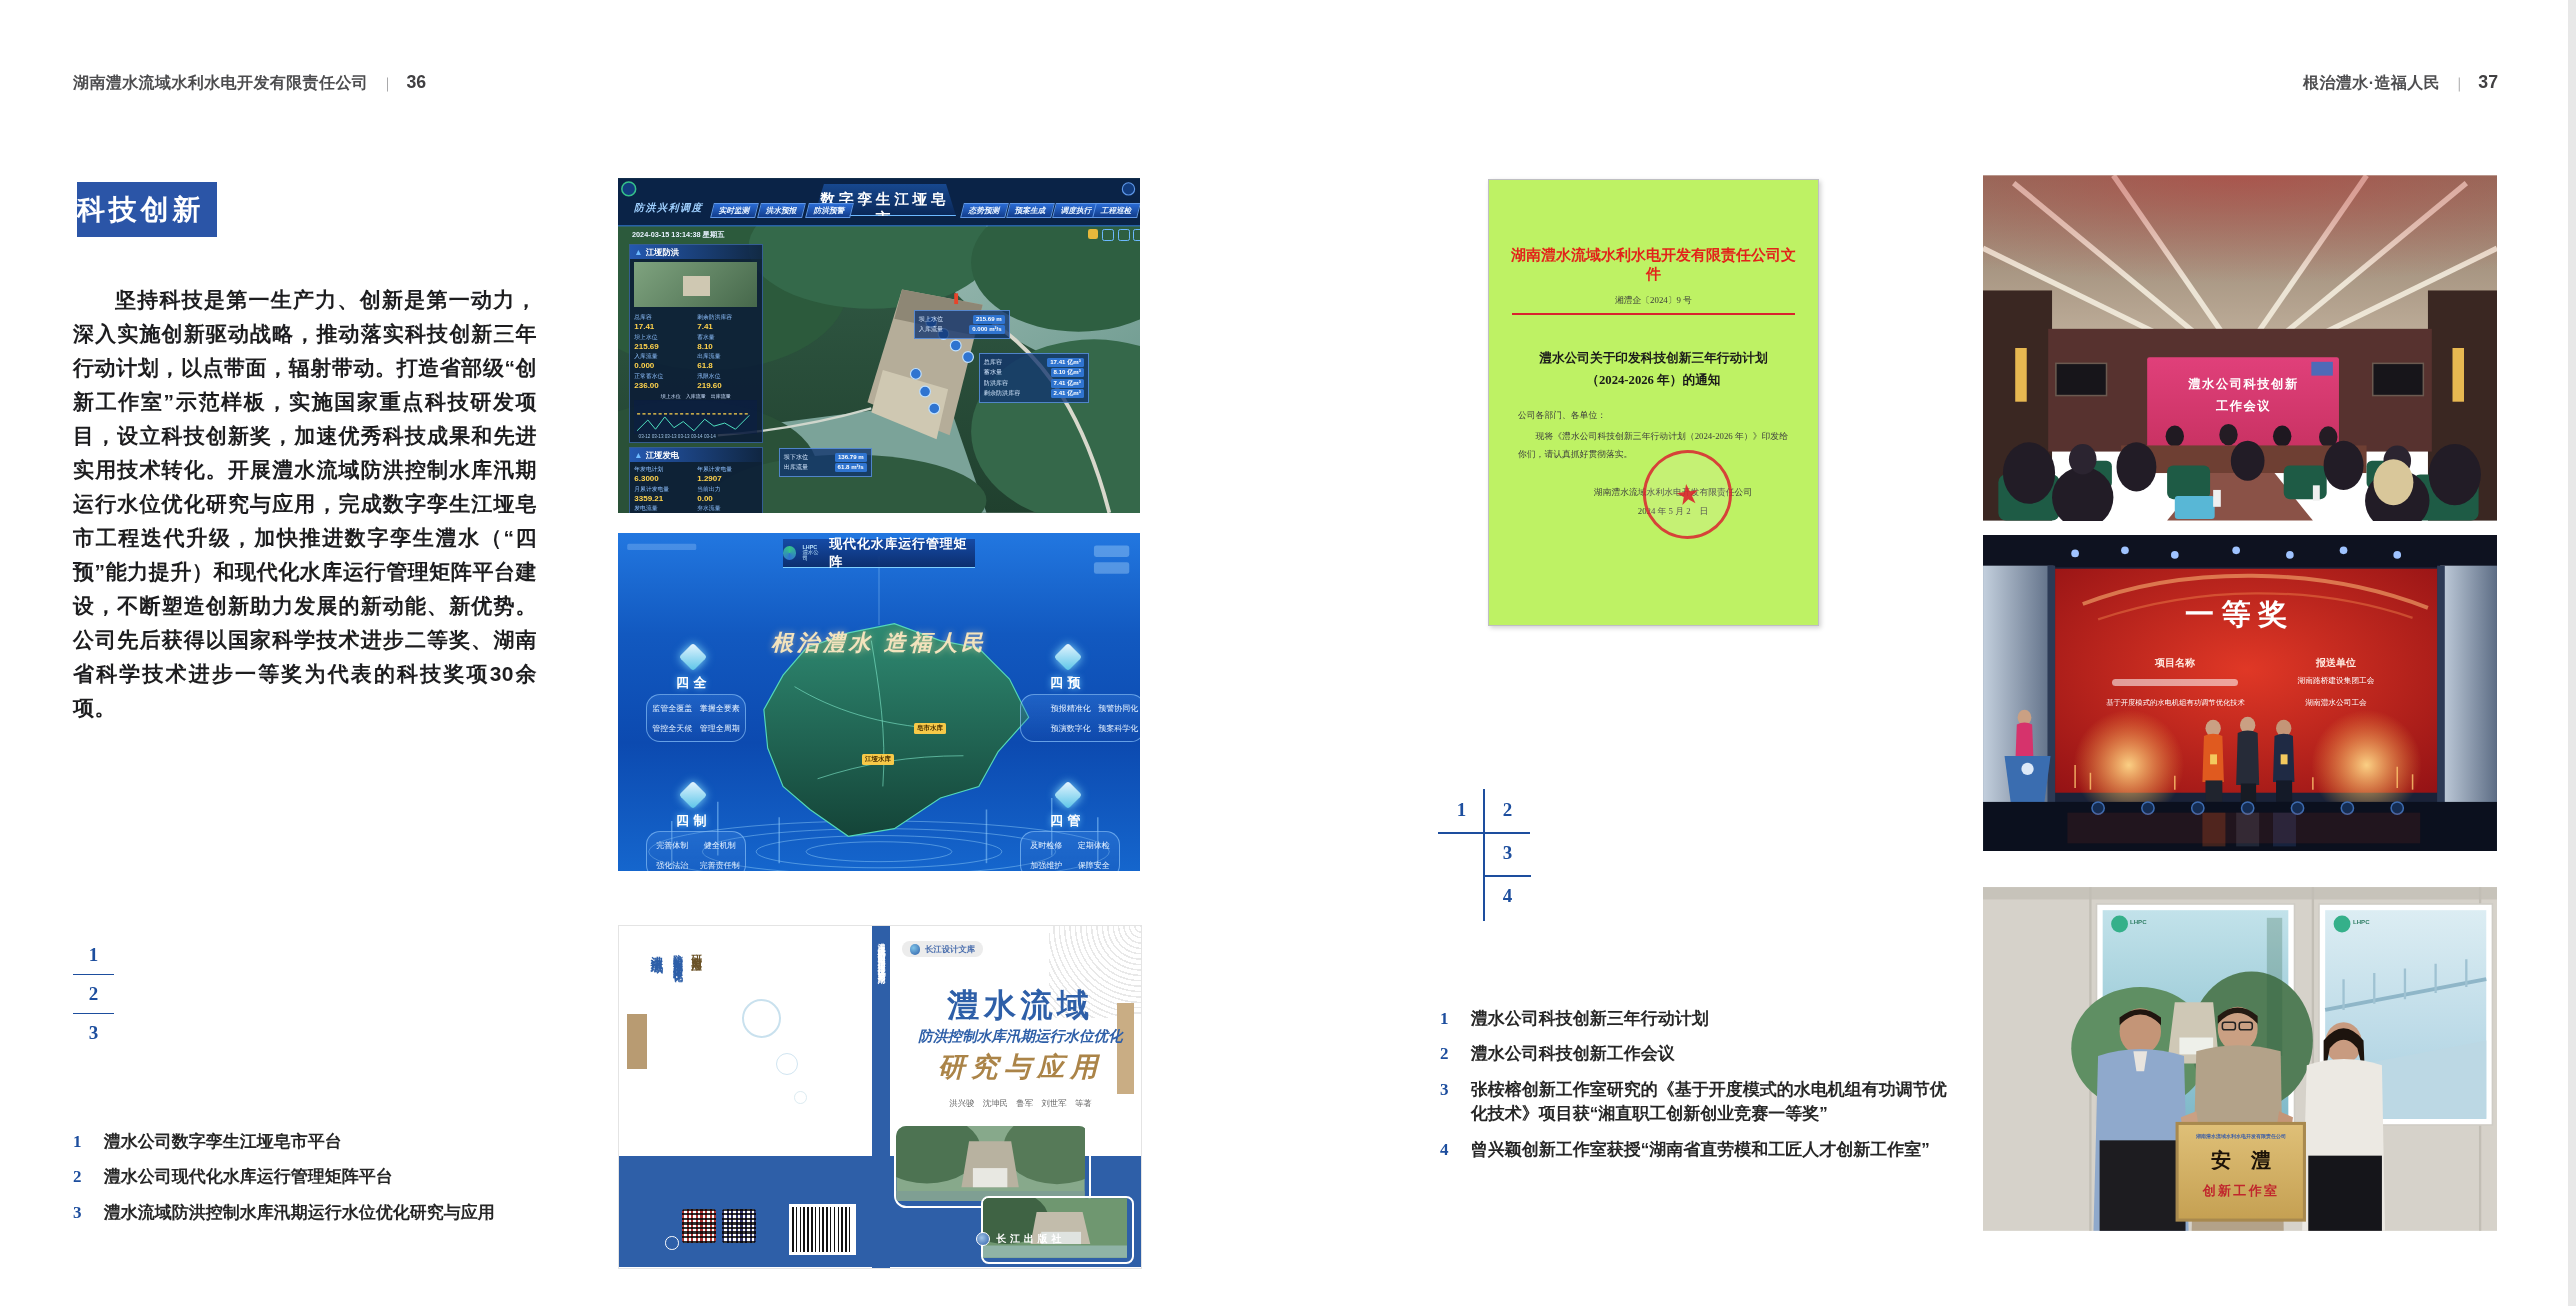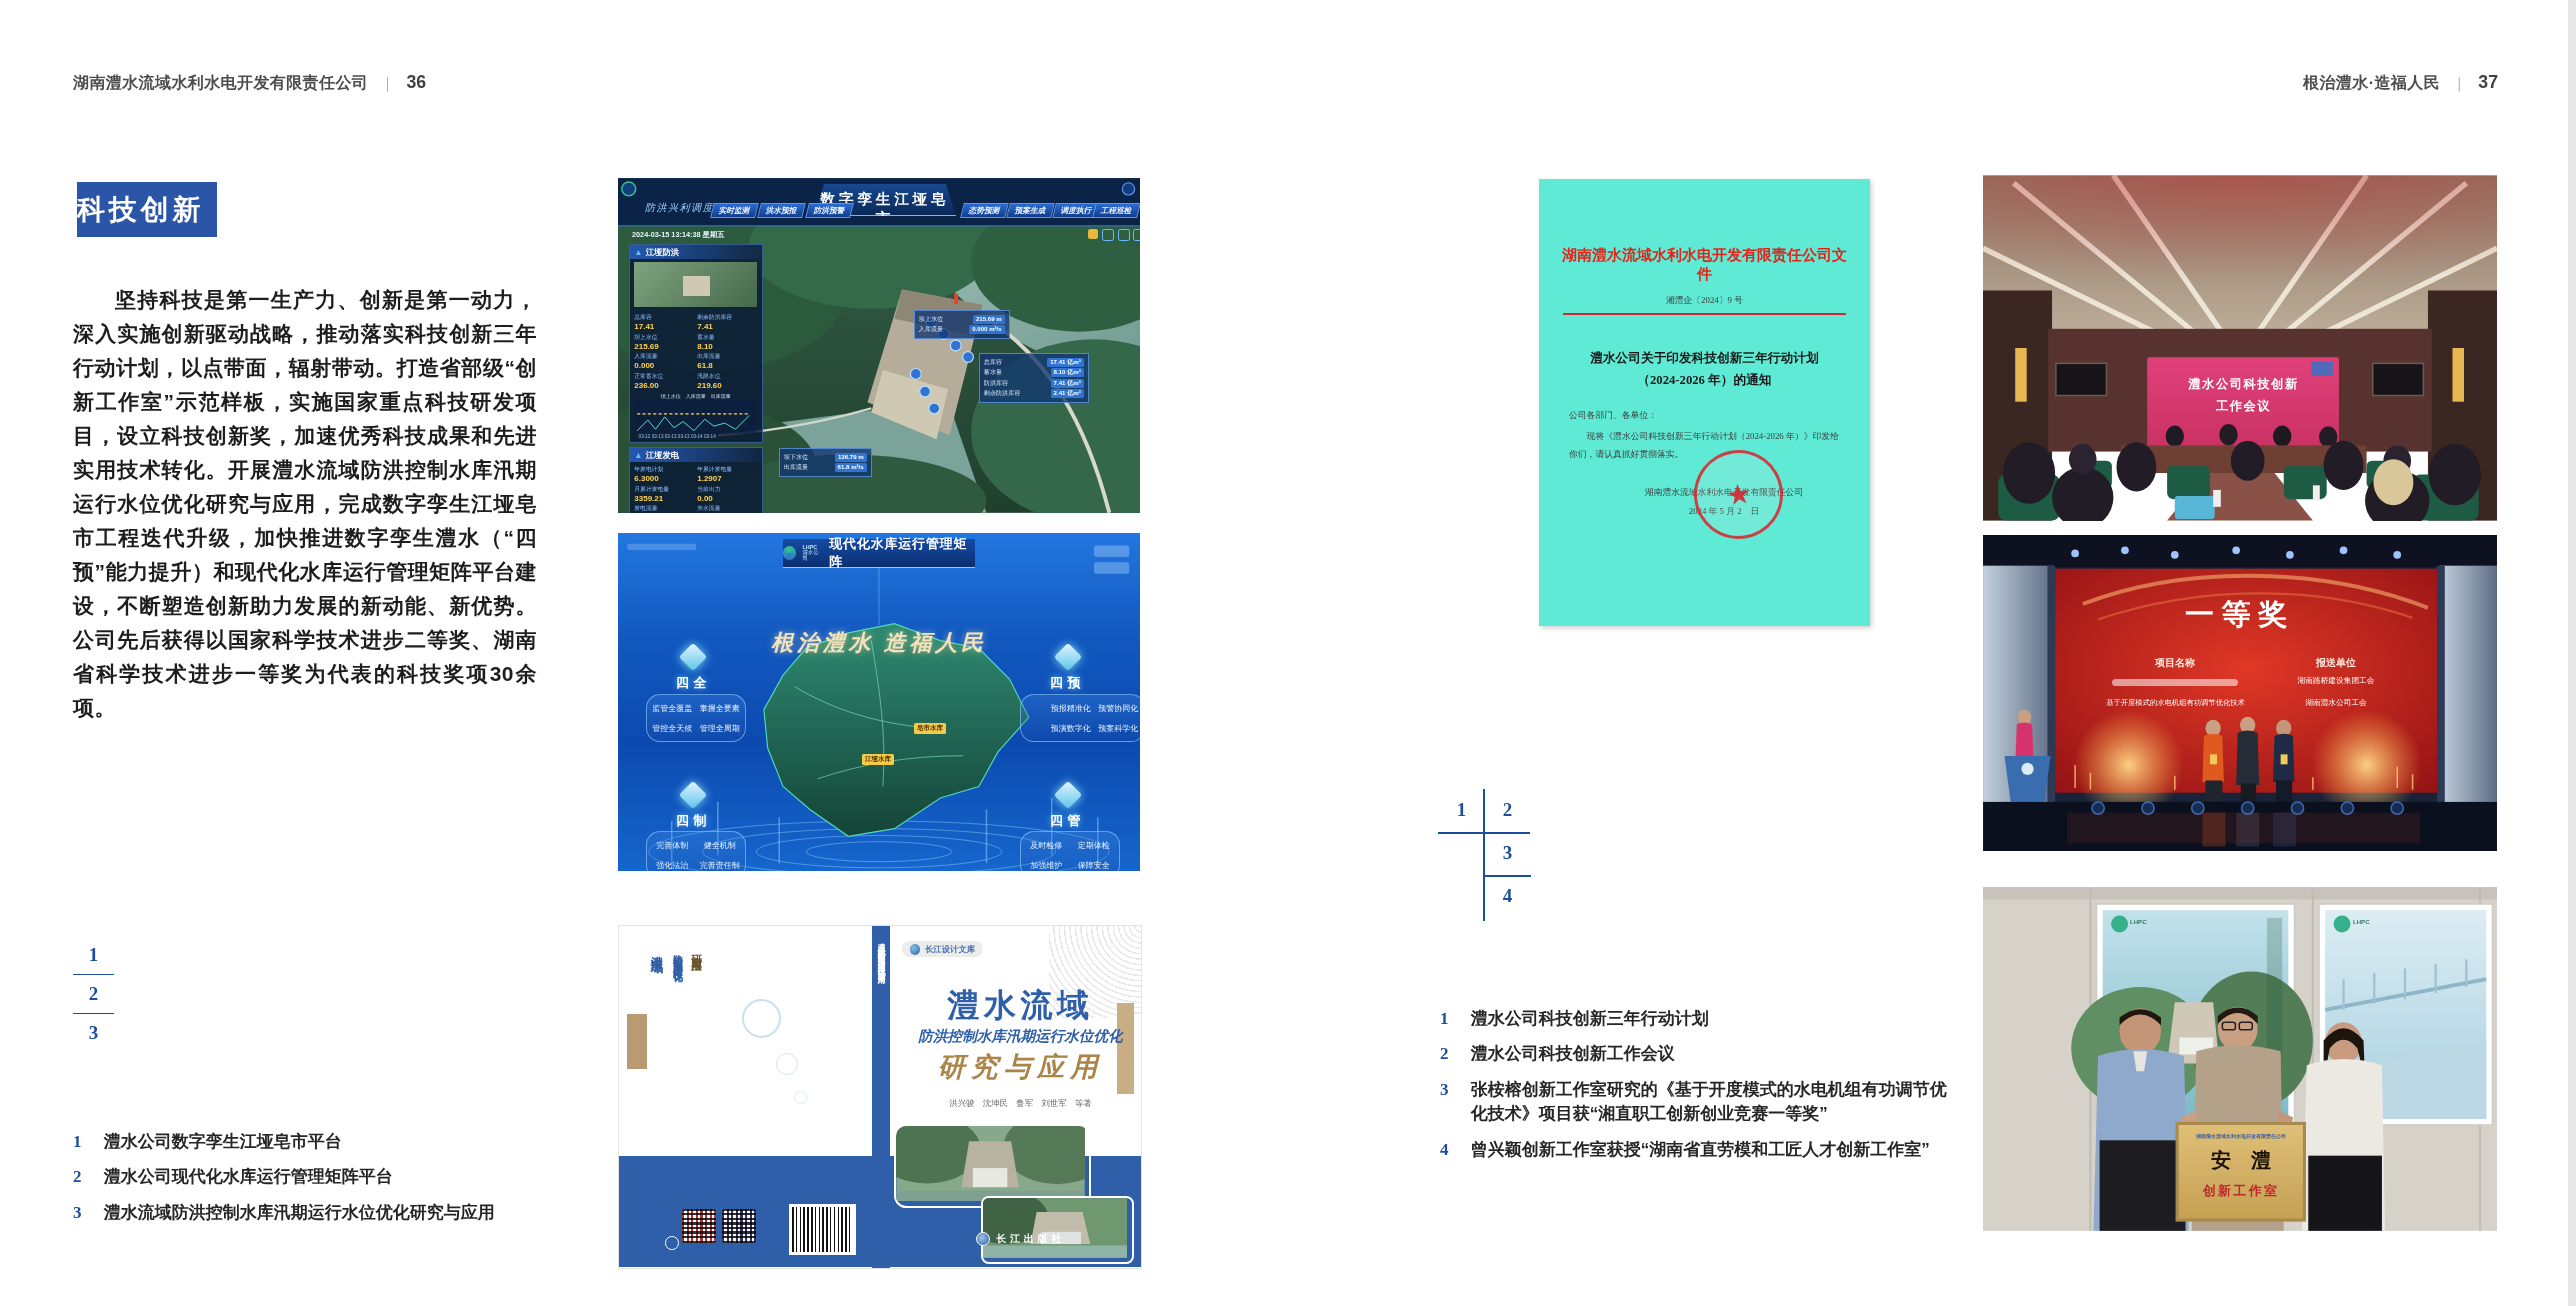--- a/index.html
+++ b/index.html
@@ -135,21 +135,21 @@
       <rect x="438" y="150" width="5" height="14" fill="#e8442a"></rect>
       <rect x="0" y="0" width="680" height="62" fill="#0a2347"></rect>
       <rect x="0" y="61" width="680" height="2" fill="#2f74d0" opacity=".7"></rect>
       <circle cx="14" cy="14" r="9" fill="#123c7e" stroke="#35c08a" stroke-width="2"></circle>
       <circle cx="665" cy="14" r="8" fill="#123c7e" stroke="#5e97e8" stroke-width="1.5"></circle>
     </svg>
     <div class="abs" style="left:196px;top:6.1px;width:142px;height:31px;background:linear-gradient(180deg,#17488f,#0a2858);
          clip-path:polygon(7% 0,93% 0,100% 100%,0 100%);border-bottom:1.5px solid #6db9ff;">
       <div class="ovl" style="left:0;top:6.1px;width:100%;color:#fff;font-size:14.6px;font-weight:800;letter-spacing:3.8px;">数字孪生江垭皂市</div>
     </div>
-    <div class="abs" style="left:27px;top:23px;color:#9fd0ff;font-size:10px;font-weight:400;font-style:italic;letter-spacing:1.5px;">防洪兴利调度</div>
+    <div class="abs" style="left:16px;top:23px;color:#9fd0ff;font-size:10px;font-weight:700;font-style:italic;letter-spacing:1.5px;">防洪兴利调度</div>
     <div class="dt-chip" style="left:94px;top:24.6px;width:43px;">实时监测</div>
     <div class="dt-chip" style="left:141px;top:24.6px;width:43px;">洪水预报</div>
     <div class="dt-chip" style="left:189px;top:24.6px;width:43px;">防洪预警</div>
     <div class="dt-chip" style="left:344px;top:24.6px;width:43px;">态势预测</div>
     <div class="dt-chip" style="left:390px;top:24.6px;width:43px;">预案生成</div>
     <div class="dt-chip" style="left:436px;top:24.6px;width:43px;">调度执行</div>
     <div class="dt-chip" style="left:476px;top:24.6px;width:43px;">工程巡检</div>
     <div class="abs" style="left:14px;top:52px;color:#e8f2ff;font-size:7.3px;font-weight:700;">2024-03-15 13:14:38 星期五</div>
     <div class="abs" style="left:470px;top:51px;display:flex;gap:3.8px;">
       <div style="width:10px;height:10px;border-radius:2.3px;background:#e7b93c;"></div>
@@ -420,21 +420,21 @@
       <span style="color:#fff;font-size:10px;font-weight:800;letter-spacing:3.8px;font-family:Liberation Sans, sans-serif;">长江出版社</span>
     </div>
   </div>
 
   <header class="pg-head" style="right:78px;top:72px;">
     <span class="ph-title">根治澧水·造福人民</span>
     <span class="ph-div">｜</span>
     <span class="ph-num">37</span>
   </header>
 
-  <div class="fig doc-serif" style="left:1539px;top:179px;width:329px;height:445px;background:#5eead4;border:0.8px solid #bfbfc3;box-shadow:1.5px 2.3px 4.6px rgba(0,0,0,.18);">
+  <div class="fig doc-serif" style="left:1488px;top:179px;width:329px;height:445px;background:#bef264;border:0.8px solid #bfbfc3;box-shadow:1.5px 2.3px 4.6px rgba(0,0,0,.18);">
     <div class="ovl" style="left:15.4px;top:66px;width:298px;color:#e2231a;font-size:15px;font-weight:800;letter-spacing:0px;">湖南澧水流域水利水电开发有限责任公司文件</div>
     <div class="ovl" style="left:15.4px;top:115px;width:298px;color:#3a3a3a;font-size:8.8px;">湘澧企〔2024〕9 号</div>
     <div class="abs" style="left:23px;top:133px;width:283px;height:1.5px;background:#d9232e;"></div>
     <div class="ovl" style="left:15.4px;top:167px;width:298px;color:#1a1a1a;font-size:12.7px;font-weight:800;line-height:1.75;">
       <div>澧水公司关于印发科技创新三年行动计划</div>
       <div>（2024-2026 年）的通知</div>
     </div>
     <div class="abs" style="left:29px;top:230px;width:270px;color:#3d3d3d;font-size:8.8px;">公司各部门、各单位：</div>
     <div class="abs" style="left:29px;top:247px;width:270px;color:#3d3d3d;font-size:8.8px;line-height:2.1;text-indent:2em;text-align:justify;">现将《澧水公司科技创新三年行动计划（2024-2026 年）》印发给你们，请认真抓好贯彻落实。</div>
     <div class="ovl" style="left:46px;top:307px;width:276px;color:#3d3d3d;font-size:8.8px;">湖南澧水流域水利水电开发有限责任公司</div>

